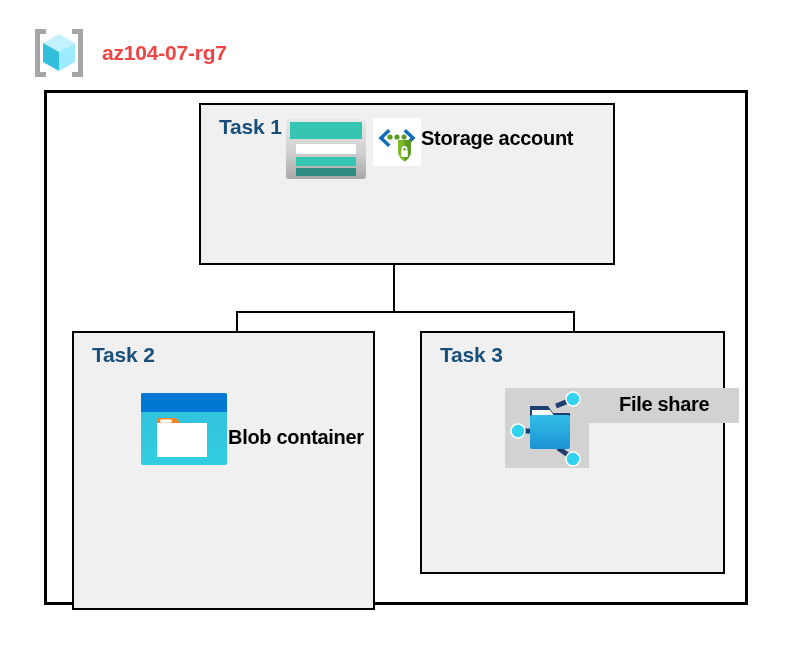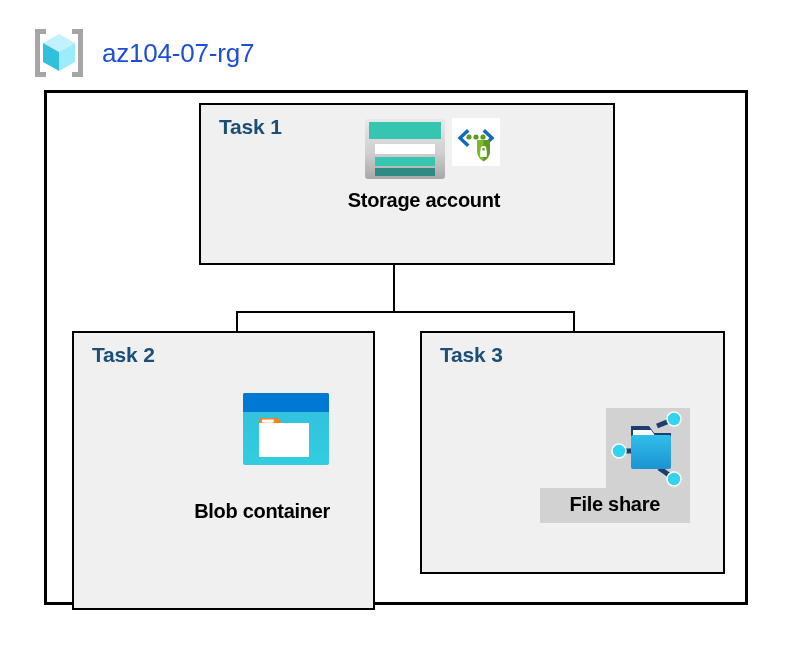--- a/index.html
+++ b/index.html
@@ -24,23 +24,23 @@
   .rg-header {
     position: absolute;
     left: 30px;
     top: 26px;
     display: flex;
     align-items: center;
     gap: 14px;
   }
   .rg-icon { width: 58px; height: 54px; display: block; }
   .rg-title {
-    font-size: 26px;
-    font-weight: normal;
-    color: #1d4ed8;
+    font-size: 21px;
+    font-weight: bold;
+    color: #ef4444;
     letter-spacing: -0.2px;
     white-space: nowrap;
   }
 
   
   .rg-boundary {
     position: absolute;
     left: 44px;
     top: 90px;
     width: 704px;
@@ -68,22 +68,22 @@
     font-weight: bold;
     color: #1A4F7A;
     letter-spacing: -0.2px;
     white-space: nowrap;
   }
 
   
   .node {
     position: absolute;
     display: flex;
-    flex-direction: column;
-    align-items: flex-end;
+    flex-direction: row;
+    align-items: flex-start;
   }
   .node-caption {
     font-size: 20px;
     font-weight: bold;
     color: #000000;
     white-space: nowrap;
     letter-spacing: -0.3px;
   }
 
   
@@ -95,21 +95,21 @@
     gap: 6px;
     height: 62px;
   }
   #node-storage .node-caption { margin-top: 9px; }
 
   
   #node-blob { left: 140px; top: 392px; width: 190px; }
   #node-blob .node-caption { margin-top: 34px; }
 
   
-  #node-fileshare { left: 505px; top: 408px; width: 185px; }
+  #node-fileshare { left: 505px; top: 388px; width: 185px; }
   .fs-icon-bg {
     background: #D2D2D2;
     padding: 2px 3px 0 3px;
     display: flex;
     justify-content: center;
   }
   .fs-caption-bg {
     background: #D2D2D2;
     padding: 5px 30px 7px 30px;
     margin-top: 0px;

